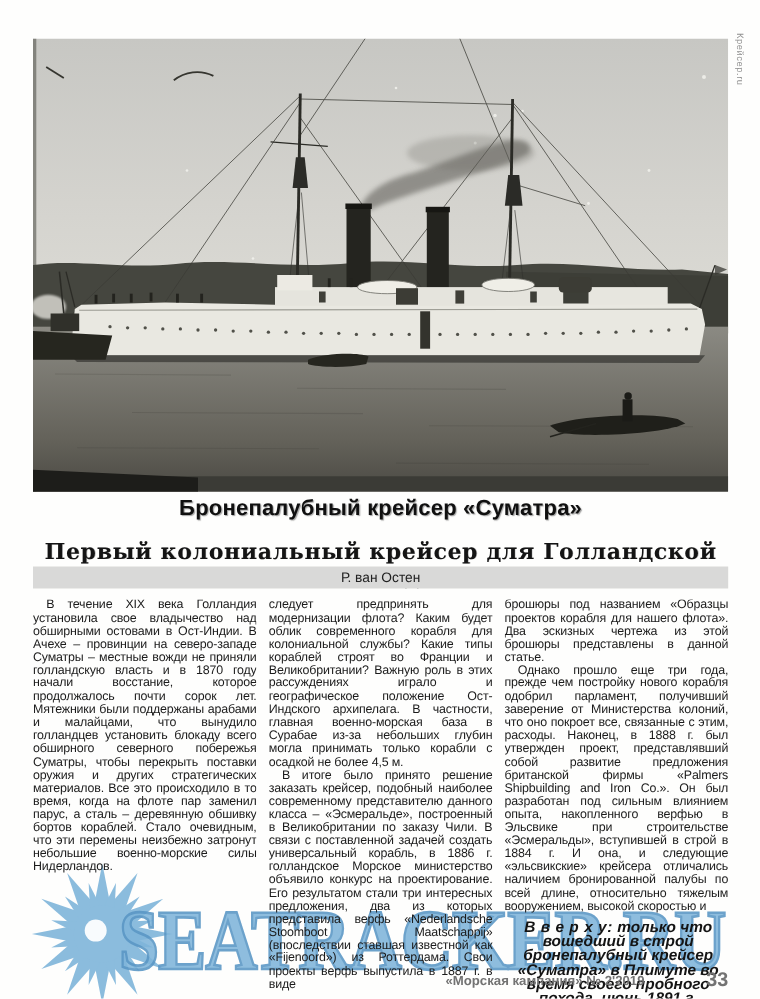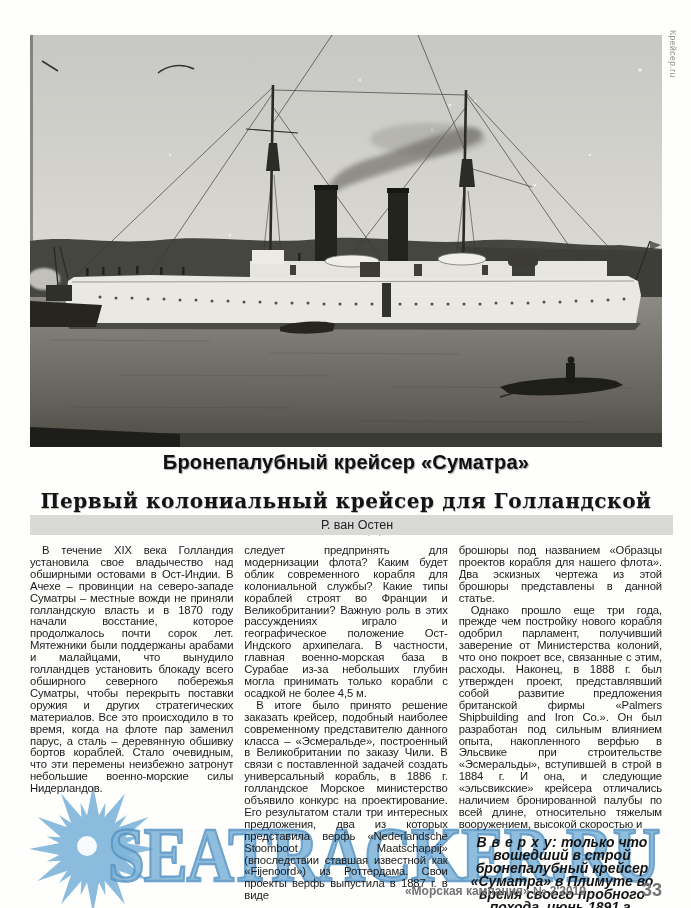--- a/index.html
+++ b/index.html
@@ -11,21 +11,21 @@
   
   .photo{position:absolute;left:30px;top:35px;width:632px;height:412px;margin:0;}
   
   .title{position:absolute;left:30px;top:451px;width:632px;margin:0;text-align:center;
          font-size:20px;font-weight:bold;letter-spacing:.2px;color:#101010;
          text-shadow:1px 1px 1px rgba(90,90,90,.55);}
   .subtitle{position:absolute;left:30px;top:489px;width:632px;margin:0;text-align:center;
             font-family:"DejaVu Serif",serif;font-size:20px;font-weight:bold;color:#141414;
             letter-spacing:.6px;text-shadow:.5px .5px 0 rgba(120,120,120,.5);}
   .author-bar{position:absolute;left:30px;top:515px;width:632px;height:20px;background:#d9d9d8;
-              display:flex;align-items:center;justify-content:center;font-size:12.5px;color:#222;padding-left:11px;}
+              display:flex;align-items:center;justify-content:center;font-size:12.5px;color:#222;}
   
   .columns{position:absolute;left:30px;top:545px;width:632px;height:362px;display:flex;gap:11px;z-index:2;}
   .col{flex:1;overflow:hidden;font-size:11.3px;line-height:11.9px;text-align:justify;
        letter-spacing:-.15px;hyphens:auto;}
   .col p{margin:0;}
   .col p.indent{text-indent:12px;}
   
   .caption{position:absolute;left:458px;top:836px;width:208px;z-index:3;text-align:center;
            font-size:14px;line-height:13px;font-weight:bold;font-style:italic;color:#141414;}
   .cap-label{letter-spacing:.5px;}

